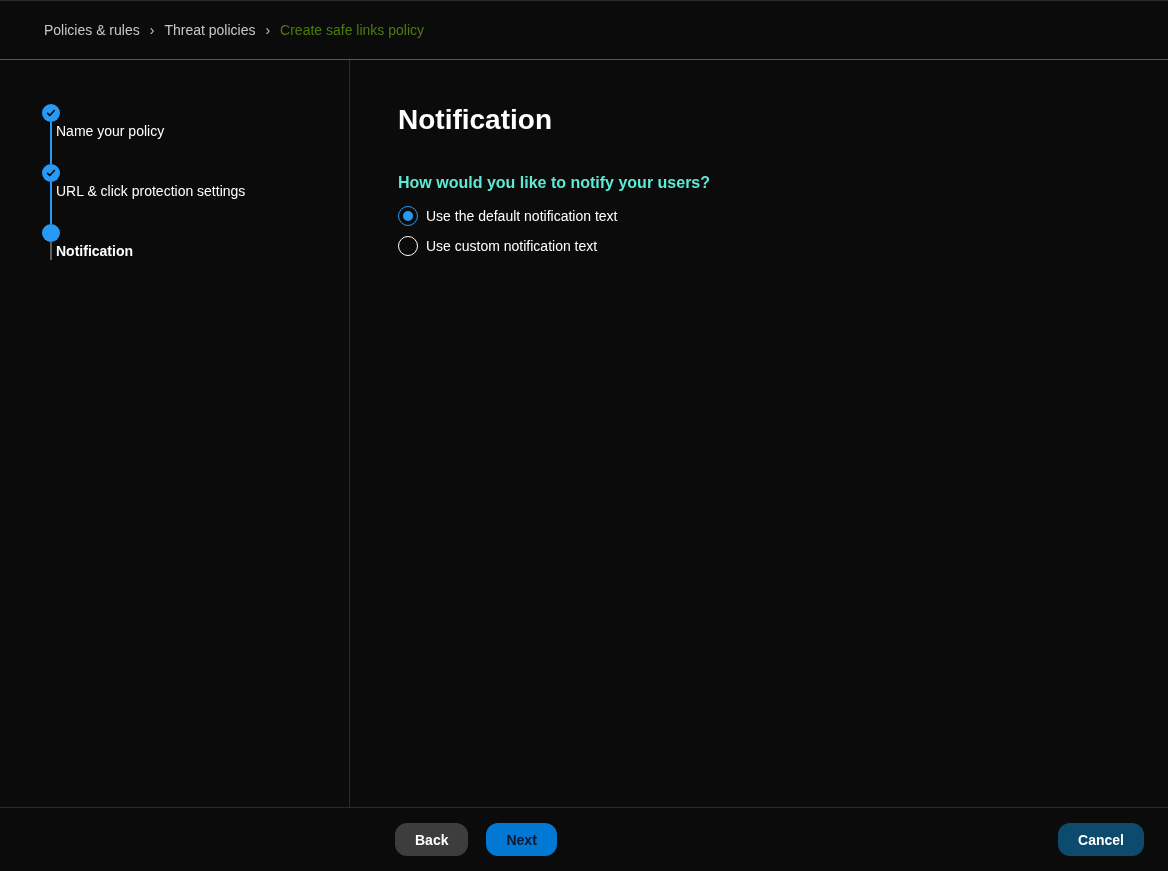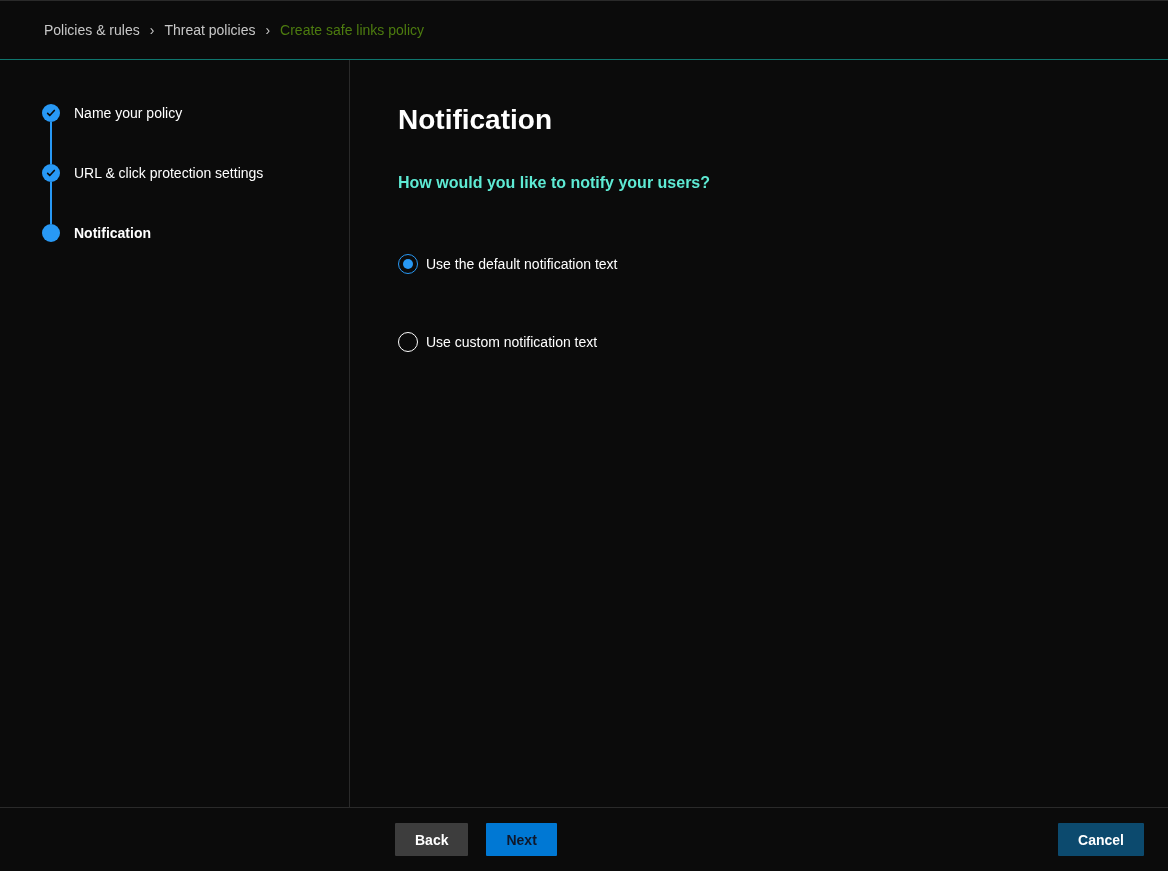--- a/index.html
+++ b/index.html
@@ -44,20 +44,21 @@
     .sidebar {
       width: 350px;
       border-right: 1px solid #2a2a2a;
       padding: 44px 0 0 42px;
     }
     .step-item {
       display: flex;
       align-items: flex-start;
       position: relative;
       min-height: 60px;
+      flex-direction: column;
     }
     .step-item:last-child {
       min-height: auto;
     }
     .step-indicator {
       width: 18px;
       height: 18px;
       border-radius: 50%;
       display: flex;
       align-items: center;
@@ -118,21 +119,20 @@
     }
     .radio-group {
       display: flex;
       flex-direction: column;
       gap: 10px;
     }
     .radio-item {
       display: flex;
       align-items: center;
       cursor: pointer;
-      margin-top: 48px;
     }
     .radio-circle {
       width: 20px;
       height: 20px;
       border-radius: 50%;
       border: 1.5px solid #ffffff;
       display: flex;
       align-items: center;
       justify-content: center;
       flex-shrink: 0;
@@ -156,21 +156,21 @@
       border-top: 1px solid #2a2a2a;
       display: flex;
       align-items: center;
       padding: 0 24px 0 395px;
       gap: 18px;
     }
     .btn {
       height: 33px;
       padding: 0 20px;
       border: none;
-      border-radius: 1px;
+      border-radius: 12px;
       font-size: 14px;
       font-weight: 600;
       cursor: pointer;
       font-family: inherit;
     }
     .btn-secondary {
       background-color: #3d3d3d;
       color: #ffffff;
     }
     .btn-primary {

